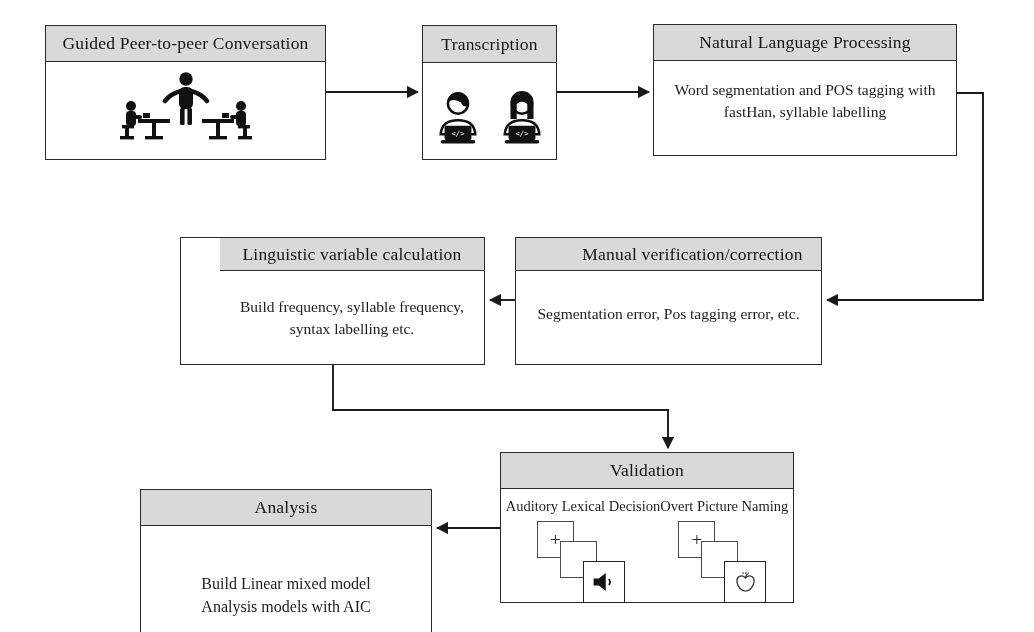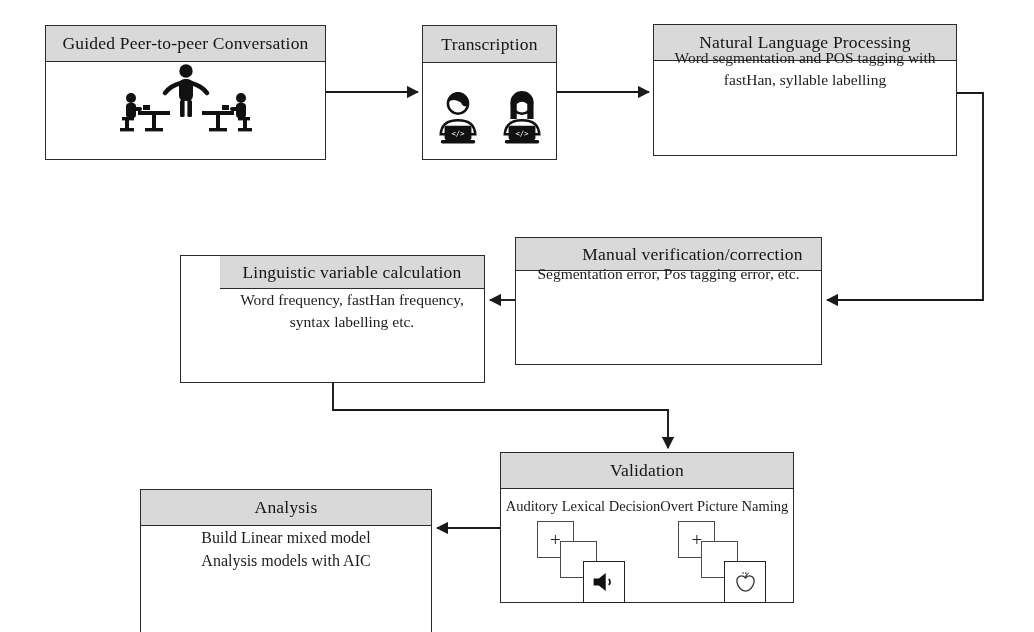--- a/index.html
+++ b/index.html
@@ -23,32 +23,32 @@
     background:#d9d9d9;
     border-bottom:1.6px solid #2a2a2a;
     display:flex;align-items:center;justify-content:center;
     font-size:17.5px;
     letter-spacing:.2px;
     flex:0 0 auto;
     color:#141414;
   }
   .box-body{
     flex:1 1 auto;
-    display:flex;justify-content:center;
+    display:flex;align-items:center;justify-content:center;
     text-align:center;
     font-size:15.5px;line-height:1.4;
   }
   
   #box-guided{left:45px;top:25px;width:281px;height:135px;}
   #box-guided .box-header{height:35px;}
   #box-transcription{left:422px;top:25px;width:135px;height:135px;gap:12px;}
   #box-transcription .box-header{height:36px;}
   #box-nlp{left:653px;top:24px;width:304px;height:132px;}
   #box-nlp .box-header{height:35px;text-align:right;}
-  #box-linguistic{left:180px;top:255px;width:305px;height:128px;padding-left:39px;}
+  #box-linguistic{left:180px;top:237px;width:305px;height:128px;padding-left:39px;}
   #box-linguistic .box-header{height:32px;}
   #box-manual{left:515px;top:237px;width:307px;height:128px;}
   #box-manual .box-header{height:32px;padding-left:48px;}
   #box-analysis{left:140px;top:453px;width:292px;height:176px;margin-top:36px;}
   #box-analysis .box-header{height:35px;}
   #box-validation{left:500px;top:452px;width:294px;height:151px;}
   #box-validation .box-header{height:35px;}
 
   .nlp-text{max-width:266px;margin-top:-14px;}
   .ling-text{max-width:272px;}
@@ -171,21 +171,21 @@
     <div class="box-body">
       <div class="nlp-text">Word segmentation and POS tagging with fastHan, syllable labelling</div>
     </div>
   </div>
 
   <div class="box" id="box-linguistic">
     <div class="box-header">
       <span>Linguistic variable calculation</span>
     </div>
     <div class="box-body">
-      <div class="ling-text">Word frequency, fastHan frequency, syntax labelling etc.</div>
+      <div class="ling-text">Build frequency, syllable frequency, syntax labelling etc.</div>
     </div>
   </div>
 
   <div class="box" id="box-manual">
     <div class="box-header">
       <span>Manual verification/correction</span>
     </div>
     <div class="box-body">
       <div class="manual-text">Segmentation error, Pos tagging error, etc.</div>
     </div>

